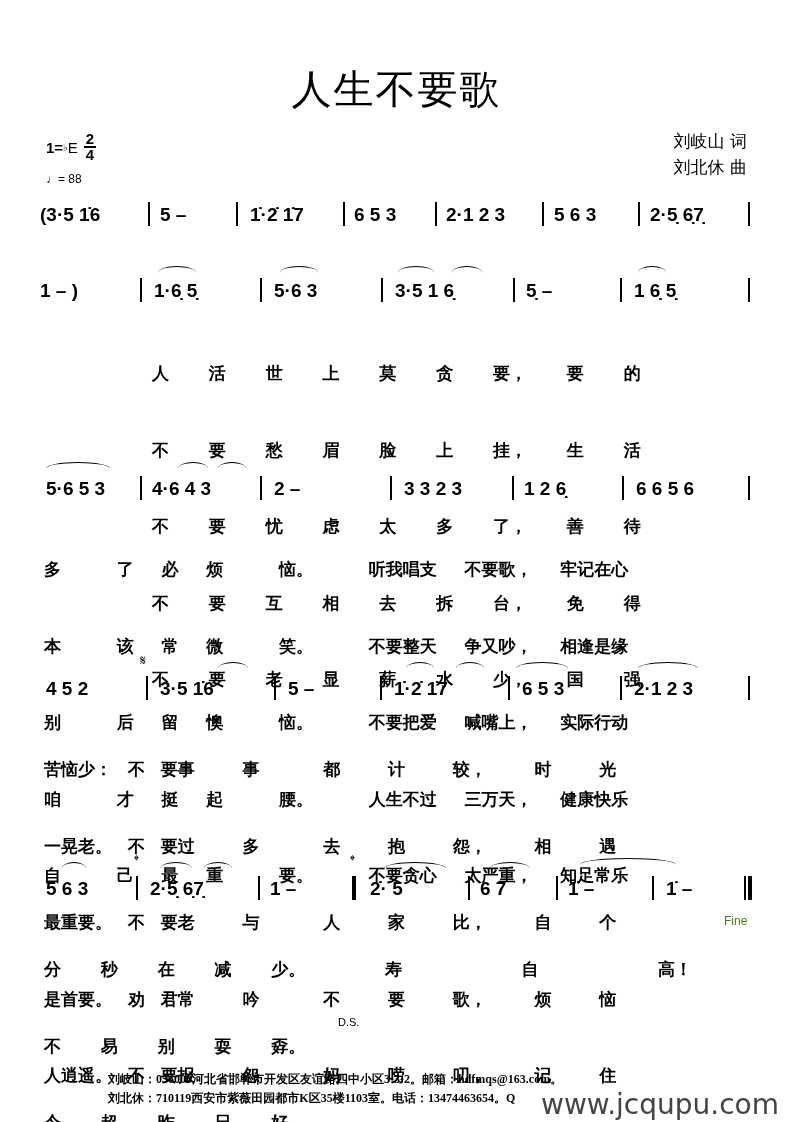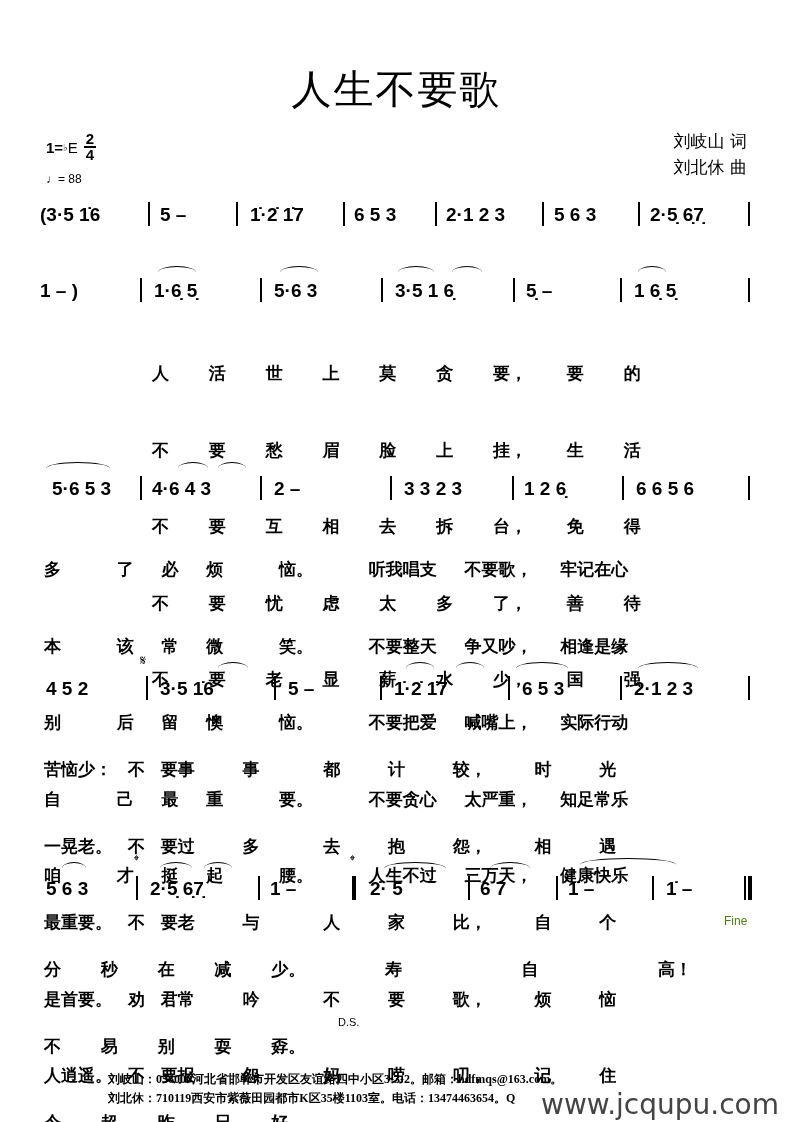--- a/index.html
+++ b/index.html
@@ -81,50 +81,50 @@
     <span class="m" style="left:355px">3·5 1 6̣</span>
     <span class="bl" style="left:473px"></span>
     <span class="m" style="left:486px">5̣ –</span>
     <span class="bl" style="left:580px"></span>
     <span class="m" style="left:594px">1 6̣  5̣</span>
     <span class="bl" style="left:708px"></span>
   </div>
   <div class="lyr" style="left:112px;top:34px;line-height:25.5px;word-spacing:14px">
     <div>人  活  世  上  莫  贪  要，  要  的</div>
     <div>不  要  愁  眉  脸  上  挂，  生  活</div>
+    <div>不  要  忧  虑  太  多  了，  善  待</div>
     <div>不  要  互  相  去  拆  台，  免  得</div>
-    <div>不  要  忧  虑  太  多  了，  善  待</div>
     <div>不  要  老  显  薪  水  少，  国  强</div>
   </div>
 </div>
 
 <div class="staff" style="top:474px;">
   <div class="slur" style="left:6px;top:-12px;width:64px"></div>
   <div class="slur" style="left:138px;top:-12px;width:30px"></div>
   <div class="slur" style="left:178px;top:-12px;width:28px"></div>
   <div class="notes">
-    <span class="m" style="left:12px">5·6 5 3</span>
+    <span class="m" style="left:6px">5·6 5 3</span>
     <span class="bl" style="left:100px"></span>
     <span class="m" style="left:112px">4·6 4 3</span>
     <span class="bl" style="left:220px"></span>
     <span class="m" style="left:234px">2 –</span>
     <span class="bl" style="left:350px"></span>
     <span class="m" style="left:364px">3 3 2 3</span>
     <span class="bl" style="left:472px"></span>
     <span class="m" style="left:484px">1 2 6̣</span>
     <span class="bl" style="left:582px"></span>
     <span class="m" style="left:596px">6 6 5 6</span>
     <span class="bl" style="left:708px"></span>
   </div>
   <div class="lyr" style="left:4px;top:32px;line-height:25.5px;word-spacing:8px">
     <div>多    了  必  烦    恼。    听我唱支  不要歌，  牢记在心</div>
     <div>本    该  常  微    笑。    不要整天  争又吵，  相逢是缘</div>
     <div>别    后  留  懊    恼。    不要把爱  喊嘴上，  实际行动</div>
+    <div>咱    才  挺  起    腰。    人生不过  三万天，  健康快乐</div>
     <div>自    己  最  重    要。    不要贪心  太严重，  知足常乐</div>
-    <div>咱    才  挺  起    腰。    人生不过  三万天，  健康快乐</div>
   </div>
 </div>
 
 <div class="staff" style="top:674px;">
   <span class="sym" style="left:100px;top:-22px">𝄋</span>
   <div class="slur" style="left:178px;top:-12px;width:30px"></div>
   <div class="slur" style="left:366px;top:-12px;width:28px"></div>
   <div class="slur" style="left:416px;top:-12px;width:28px"></div>
   <div class="slur" style="left:476px;top:-12px;width:52px"></div>
   <div class="slur" style="left:598px;top:-12px;width:60px"></div>

